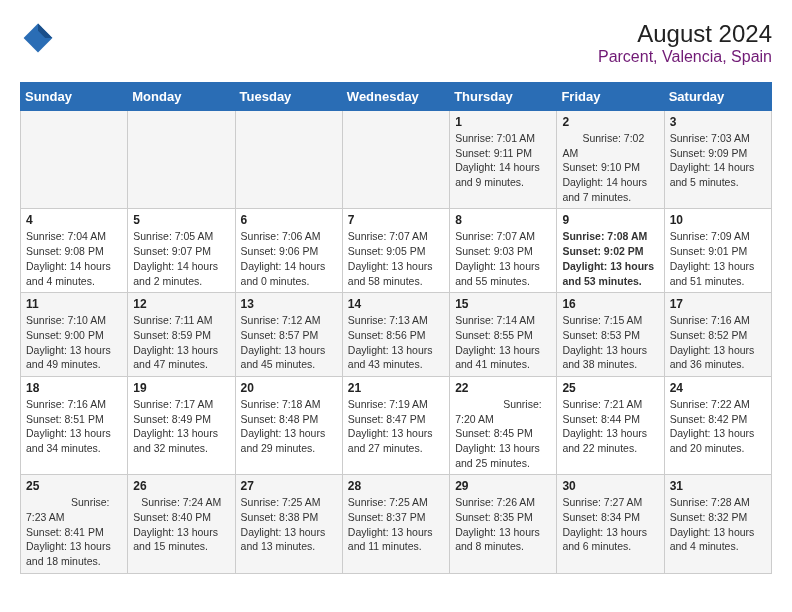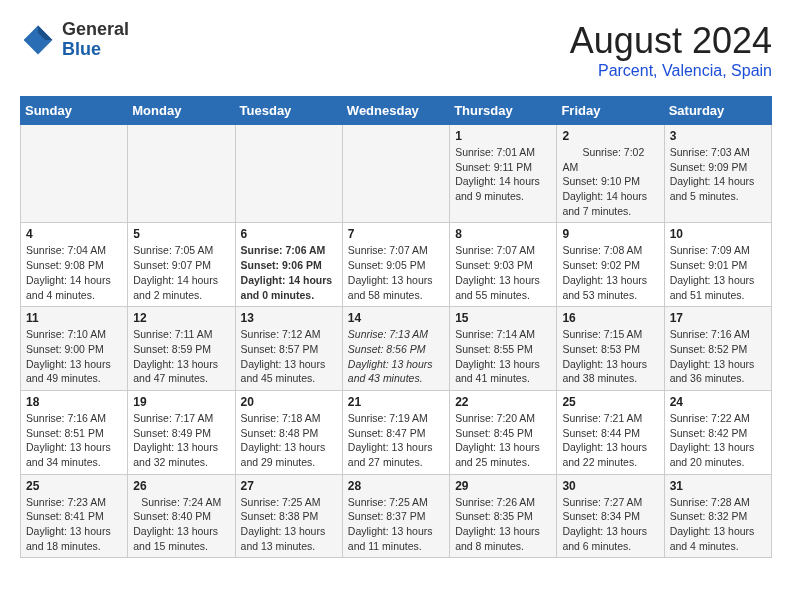--- a/index.html
+++ b/index.html
@@ -31,27 +31,27 @@
     .logo-general { color: #333; }
     .logo-blue { color: #1a5fa8; }
     .logo-icon {
       width: 36px;
       height: 36px;
     }
     .title-block {
       text-align: right;
     }
     .main-title {
-      font-size: 36px;
+      font-size: 24px;
       font-weight: normal;
       color: #222;
     }
     .subtitle {
       font-size: 16px;
-      color: #1d4ed8;
+      color: #701a75;
     }
     table {
       width: 100%;
       border-collapse: collapse;
       font-size: 11px;
     }
     thead tr th {
       background-color: #2a6db5;
       color: #fff;
       padding: 6px 4px;
@@ -92,24 +92,20 @@
   </style>
 </head>
 <body>
 
 <div class="header">
   <div class="logo">
     <svg class="logo-icon" viewBox="0 0 40 40">
       <polygon points="20,4 36,20 20,36 4,20" fill="#2a6db5"></polygon>
       <polygon points="20,4 36,20 28,20 20,12" fill="#1a4f8a"></polygon>
     </svg>
-    <div class="logo-text">
-      <span class="logo-general">General</span>
-      <span class="logo-blue">Blue</span>
-    </div>
   </div>
   <div class="title-block">
     <div class="main-title">August 2024</div>
     <div class="subtitle">Parcent, Valencia, Spain</div>
   </div>
 </div>
 
 <table>
   <thead>
     <tr>
@@ -143,33 +139,33 @@
       </tr>
       <tr>
         <td><span class="day-num">4</span><span class="day-detail" style="white-space: pre-line;">Sunrise: 7:04 AM
 Sunset: 9:08 PM
 Daylight: 14 hours
 and 4 minutes.</span></td>
         <td><span class="day-num">5</span><span class="day-detail" style="white-space: pre-line;">Sunrise: 7:05 AM
 Sunset: 9:07 PM
 Daylight: 14 hours
 and 2 minutes.</span></td>
-        <td><span class="day-num">6</span><span class="day-detail" style="white-space: pre-line; font-weight: bold;">Sunrise: 7:06 AM
+        <td><span class="day-num">6</span><span class="day-detail" style="white-space: pre-line;">Sunrise: 7:06 AM
 Sunset: 9:06 PM
 Daylight: 14 hours
 and 0 minutes.</span></td>
         <td><span class="day-num">7</span><span class="day-detail" style="white-space: pre-line;">Sunrise: 7:07 AM
 Sunset: 9:05 PM
 Daylight: 13 hours
 and 58 minutes.</span></td>
         <td><span class="day-num">8</span><span class="day-detail" style="white-space: pre-line;">Sunrise: 7:07 AM
 Sunset: 9:03 PM
 Daylight: 13 hours
 and 55 minutes.</span></td>
-        <td><span class="day-num">9</span><span class="day-detail" style="white-space: pre-line;">Sunrise: 7:08 AM
+        <td><span class="day-num">9</span><span class="day-detail" style="white-space: pre-line; font-weight: bold;">Sunrise: 7:08 AM
 Sunset: 9:02 PM
 Daylight: 13 hours
 and 53 minutes.</span></td>
         <td><span class="day-num">10</span><span class="day-detail" style="white-space: pre-line;">Sunrise: 7:09 AM
 Sunset: 9:01 PM
 Daylight: 13 hours
 and 51 minutes.</span></td>
       </tr>
       <tr>
         <td><span class="day-num">11</span><span class="day-detail" style="white-space: pre-line;">Sunrise: 7:10 AM
@@ -177,21 +173,21 @@
 Daylight: 13 hours
 and 49 minutes.</span></td>
         <td><span class="day-num">12</span><span class="day-detail" style="white-space: pre-line;">Sunrise: 7:11 AM
 Sunset: 8:59 PM
 Daylight: 13 hours
 and 47 minutes.</span></td>
         <td><span class="day-num">13</span><span class="day-detail" style="white-space: pre-line;">Sunrise: 7:12 AM
 Sunset: 8:57 PM
 Daylight: 13 hours
 and 45 minutes.</span></td>
-        <td><span class="day-num">14</span><span class="day-detail" style="white-space: pre-line; font-style: italic;">Sunrise: 7:13 AM
+        <td><span class="day-num">14</span><span class="day-detail" style="white-space: pre-line;">Sunrise: 7:13 AM
 Sunset: 8:56 PM
 Daylight: 13 hours
 and 43 minutes.</span></td>
         <td><span class="day-num">15</span><span class="day-detail" style="white-space: pre-line;">Sunrise: 7:14 AM
 Sunset: 8:55 PM
 Daylight: 13 hours
 and 41 minutes.</span></td>
         <td><span class="day-num">16</span><span class="day-detail" style="white-space: pre-line; margin-top: 40px;">Sunrise: 7:15 AM
 Sunset: 8:53 PM
 Daylight: 13 hours
@@ -211,35 +207,35 @@
 Daylight: 13 hours
 and 32 minutes.</span></td>
         <td><span class="day-num">20</span><span class="day-detail" style="white-space: pre-line;">Sunrise: 7:18 AM
 Sunset: 8:48 PM
 Daylight: 13 hours
 and 29 minutes.</span></td>
         <td><span class="day-num">21</span><span class="day-detail" style="white-space: pre-line;">Sunrise: 7:19 AM
 Sunset: 8:47 PM
 Daylight: 13 hours
 and 27 minutes.</span></td>
-        <td><span class="day-num">22</span><span class="day-detail" style="white-space: pre-line;">Sunrise: 7:20 AM
+        <td><span class="day-num">22</span><span class="day-detail" style="white-space: pre-line; margin-left: 48px;">Sunrise: 7:20 AM
 Sunset: 8:45 PM
 Daylight: 13 hours
 and 25 minutes.</span></td>
         <td><span class="day-num">25</span><span class="day-detail" style="white-space: pre-line;">Sunrise: 7:21 AM
 Sunset: 8:44 PM
 Daylight: 13 hours
 and 22 minutes.</span></td>
         <td><span class="day-num">24</span><span class="day-detail" style="white-space: pre-line; text-align: center;">Sunrise: 7:22 AM
 Sunset: 8:42 PM
 Daylight: 13 hours
 and 20 minutes.</span></td>
       </tr>
       <tr>
-        <td><span class="day-num">25</span><span class="day-detail" style="white-space: pre-line;">Sunrise: 7:23 AM
+        <td><span class="day-num">25</span><span class="day-detail" style="white-space: pre-line; margin-left: 45px;">Sunrise: 7:23 AM
 Sunset: 8:41 PM
 Daylight: 13 hours
 and 18 minutes.</span></td>
         <td><span class="day-num">26</span><span class="day-detail" style="white-space: pre-line; margin-left: 8px;">Sunrise: 7:24 AM
 Sunset: 8:40 PM
 Daylight: 13 hours
 and 15 minutes.</span></td>
         <td><span class="day-num">27</span><span class="day-detail" style="white-space: pre-line;">Sunrise: 7:25 AM
 Sunset: 8:38 PM
 Daylight: 13 hours

